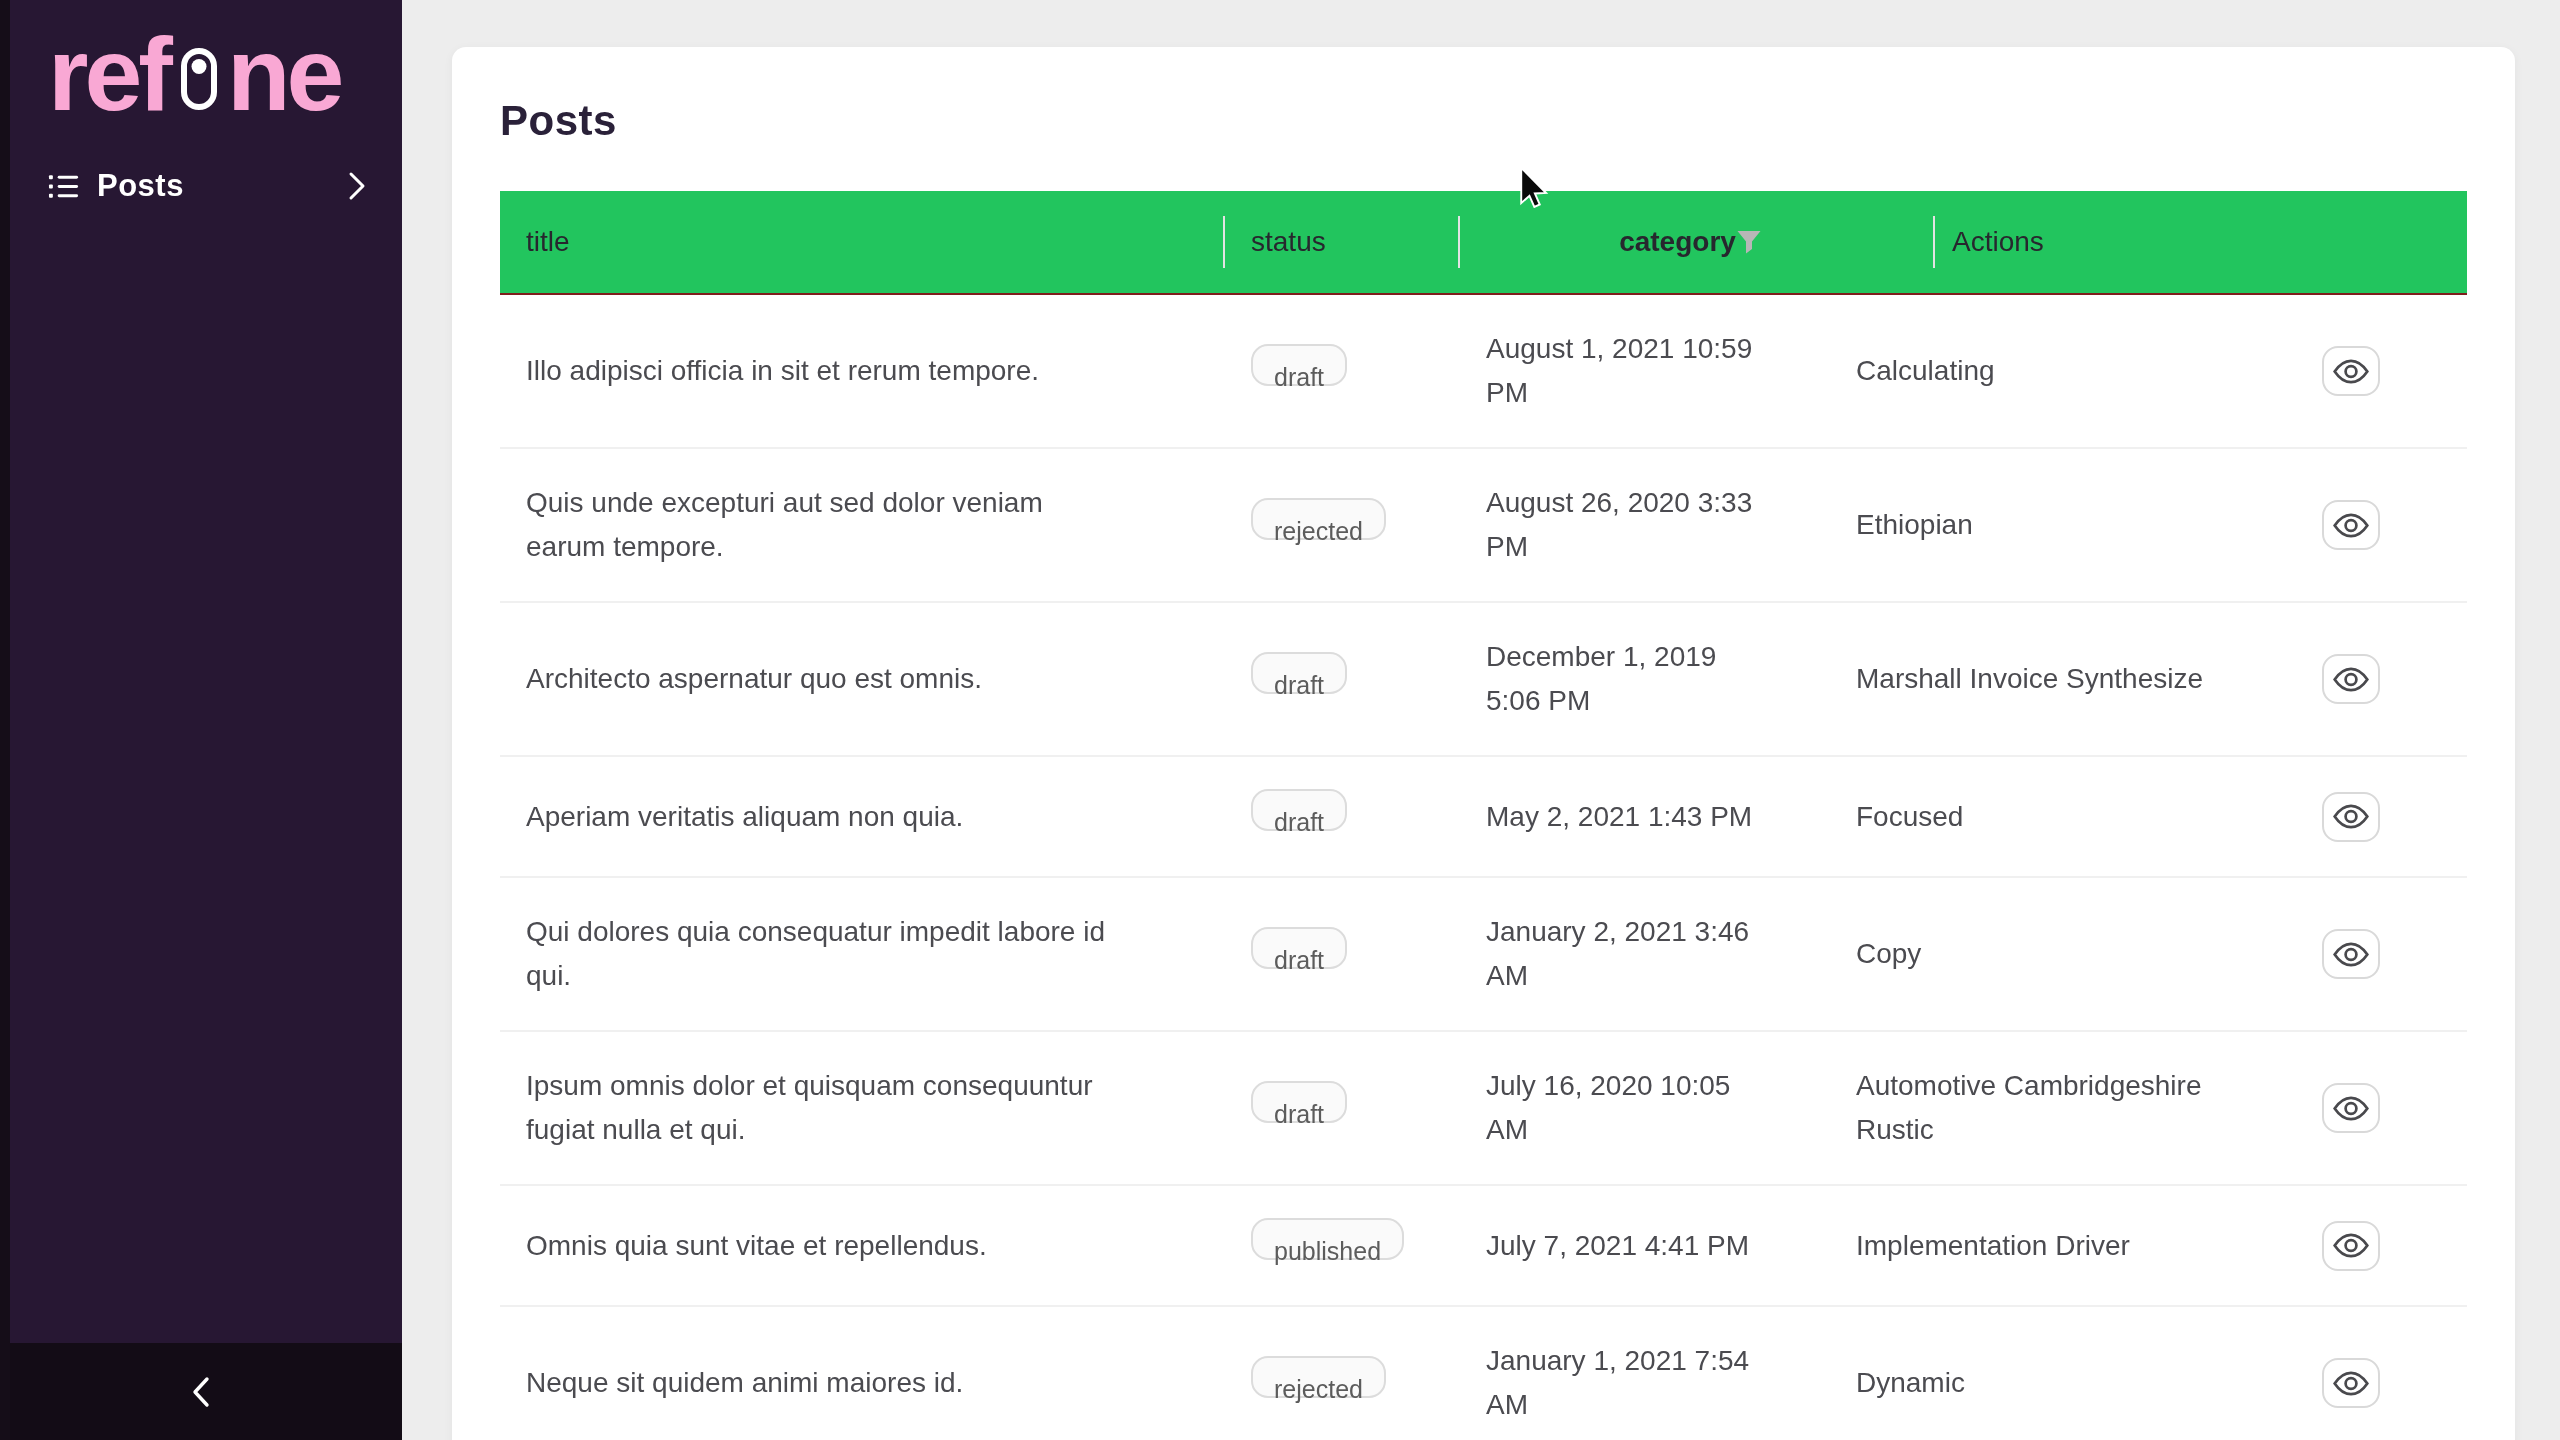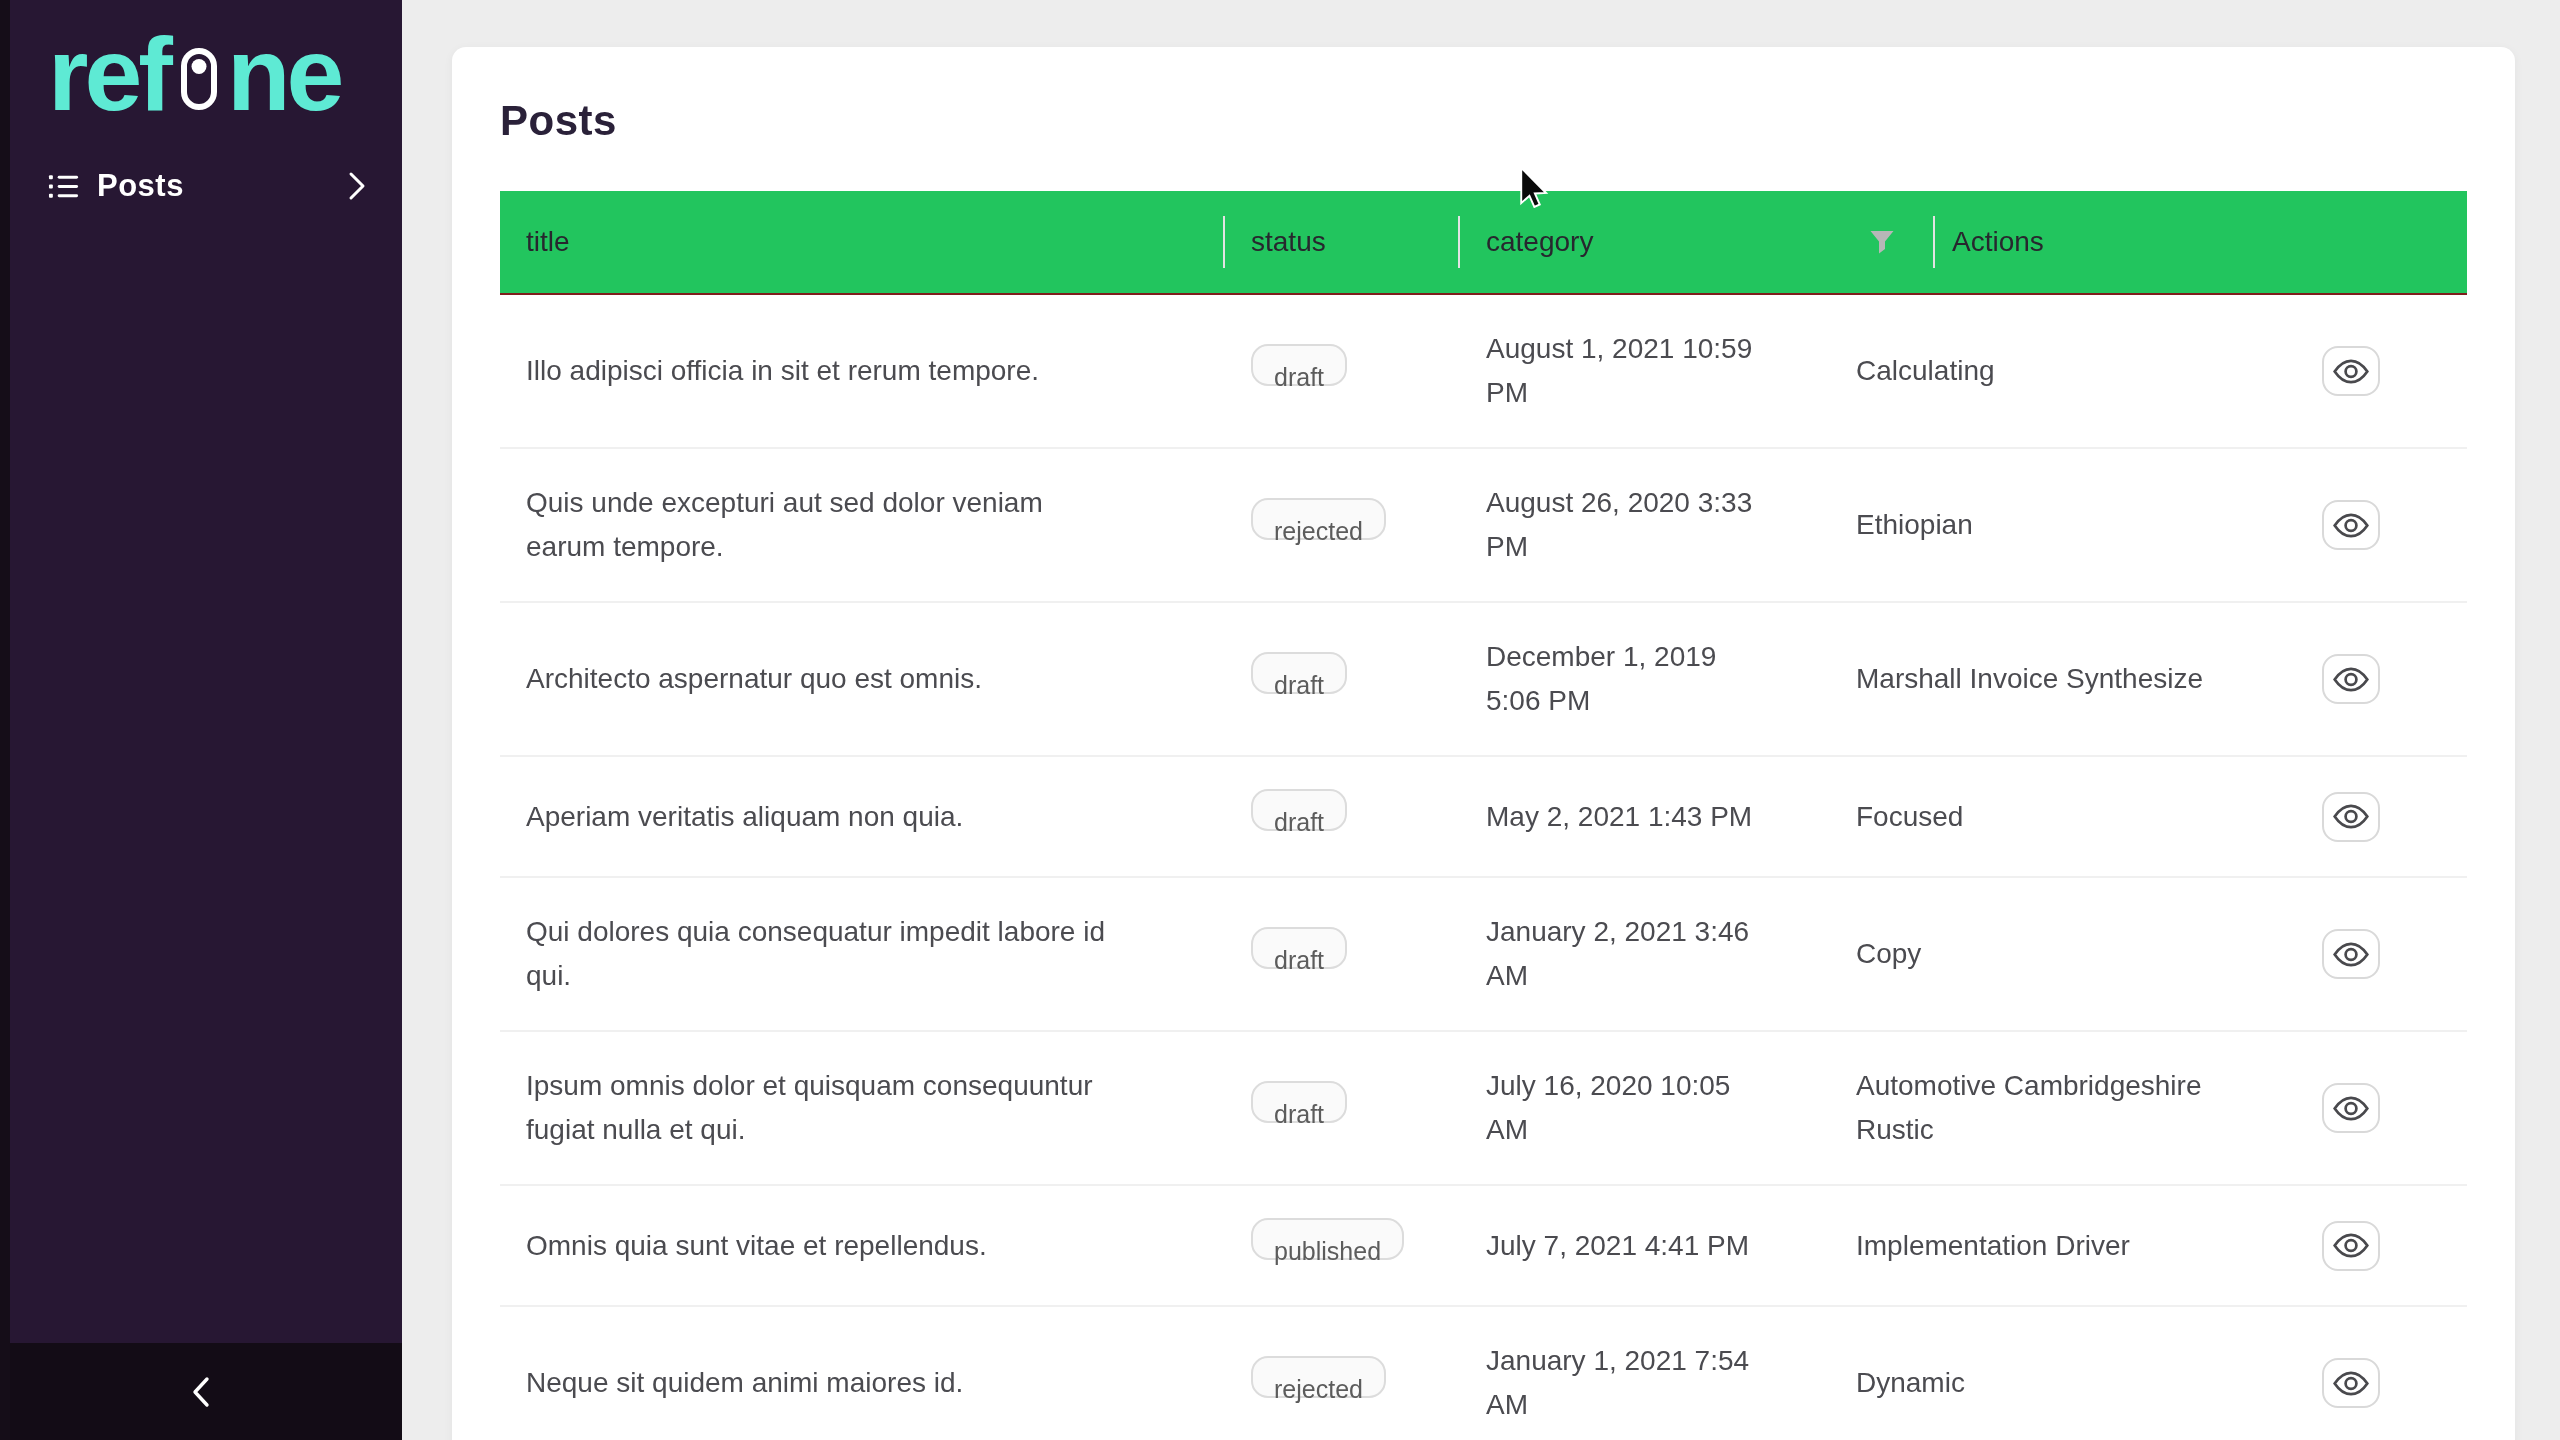--- a/index.html
+++ b/index.html
@@ -14,21 +14,21 @@
   .sidebar {
     position: absolute; left: 0; top: 0; width: 402px; height: 1440px;
     background: #271733;
   }
   .window-edge {
     position: absolute; left: 0; top: 0; width: 10px; height: 1440px;
     background: #150d18; z-index: 5;
   }
   .logo {
     padding: 22px 0 0 48px; height: 112px; white-space: nowrap;
-    color: #5eead4; font-size: 104px; font-weight: 700; letter-spacing: -4px;
+    color: #f9a8d4; font-size: 104px; font-weight: 700; letter-spacing: -4px;
     line-height: 1;
   }
   .logo-part { display: inline; }
   .logo-i {
     display: inline-block; vertical-align: baseline;
     width: 36px; height: 62px; border: 6px solid #ffffff; border-radius: 22px;
     position: relative; margin: 0 10px 0 12px;
   }
   .logo-i .dot {
     position: absolute; top: 5px; left: 50%; transform: translateX(-50%);
@@ -84,21 +84,21 @@
   .col-title   { width: 725px; }
   .col-status  { width: 235px; }
   .col-created { width: 370px; }
   .col-category{ width: 475px; }
   .col-actions { width: 162px; padding-left: 17px; padding-right: 17px; }
 
   .inner-title   { max-width: 590px; }
   .inner-created { max-width: 270px; }
   .inner-category{ max-width: 410px; }
 
-  .th.col-category { justify-content: space-between; }
+  .th.col-category { justify-content: center; font-weight: bold; }
   .filter-icon { width: 26px; height: 26px; margin-right: 14px; cursor: pointer; flex: 0 0 auto; }
 
   .badge {
     display: inline-block; height: 42px; line-height: 38px; padding: 12px 21px;
     background: #fafafa; border: 2px solid #dcdcdc; border-radius: 17px;
     font-size: 25px; color: #5c5c5c; white-space: nowrap;
   }
 
   .eye-btn {
     width: 58px; height: 50px; background: #ffffff;

